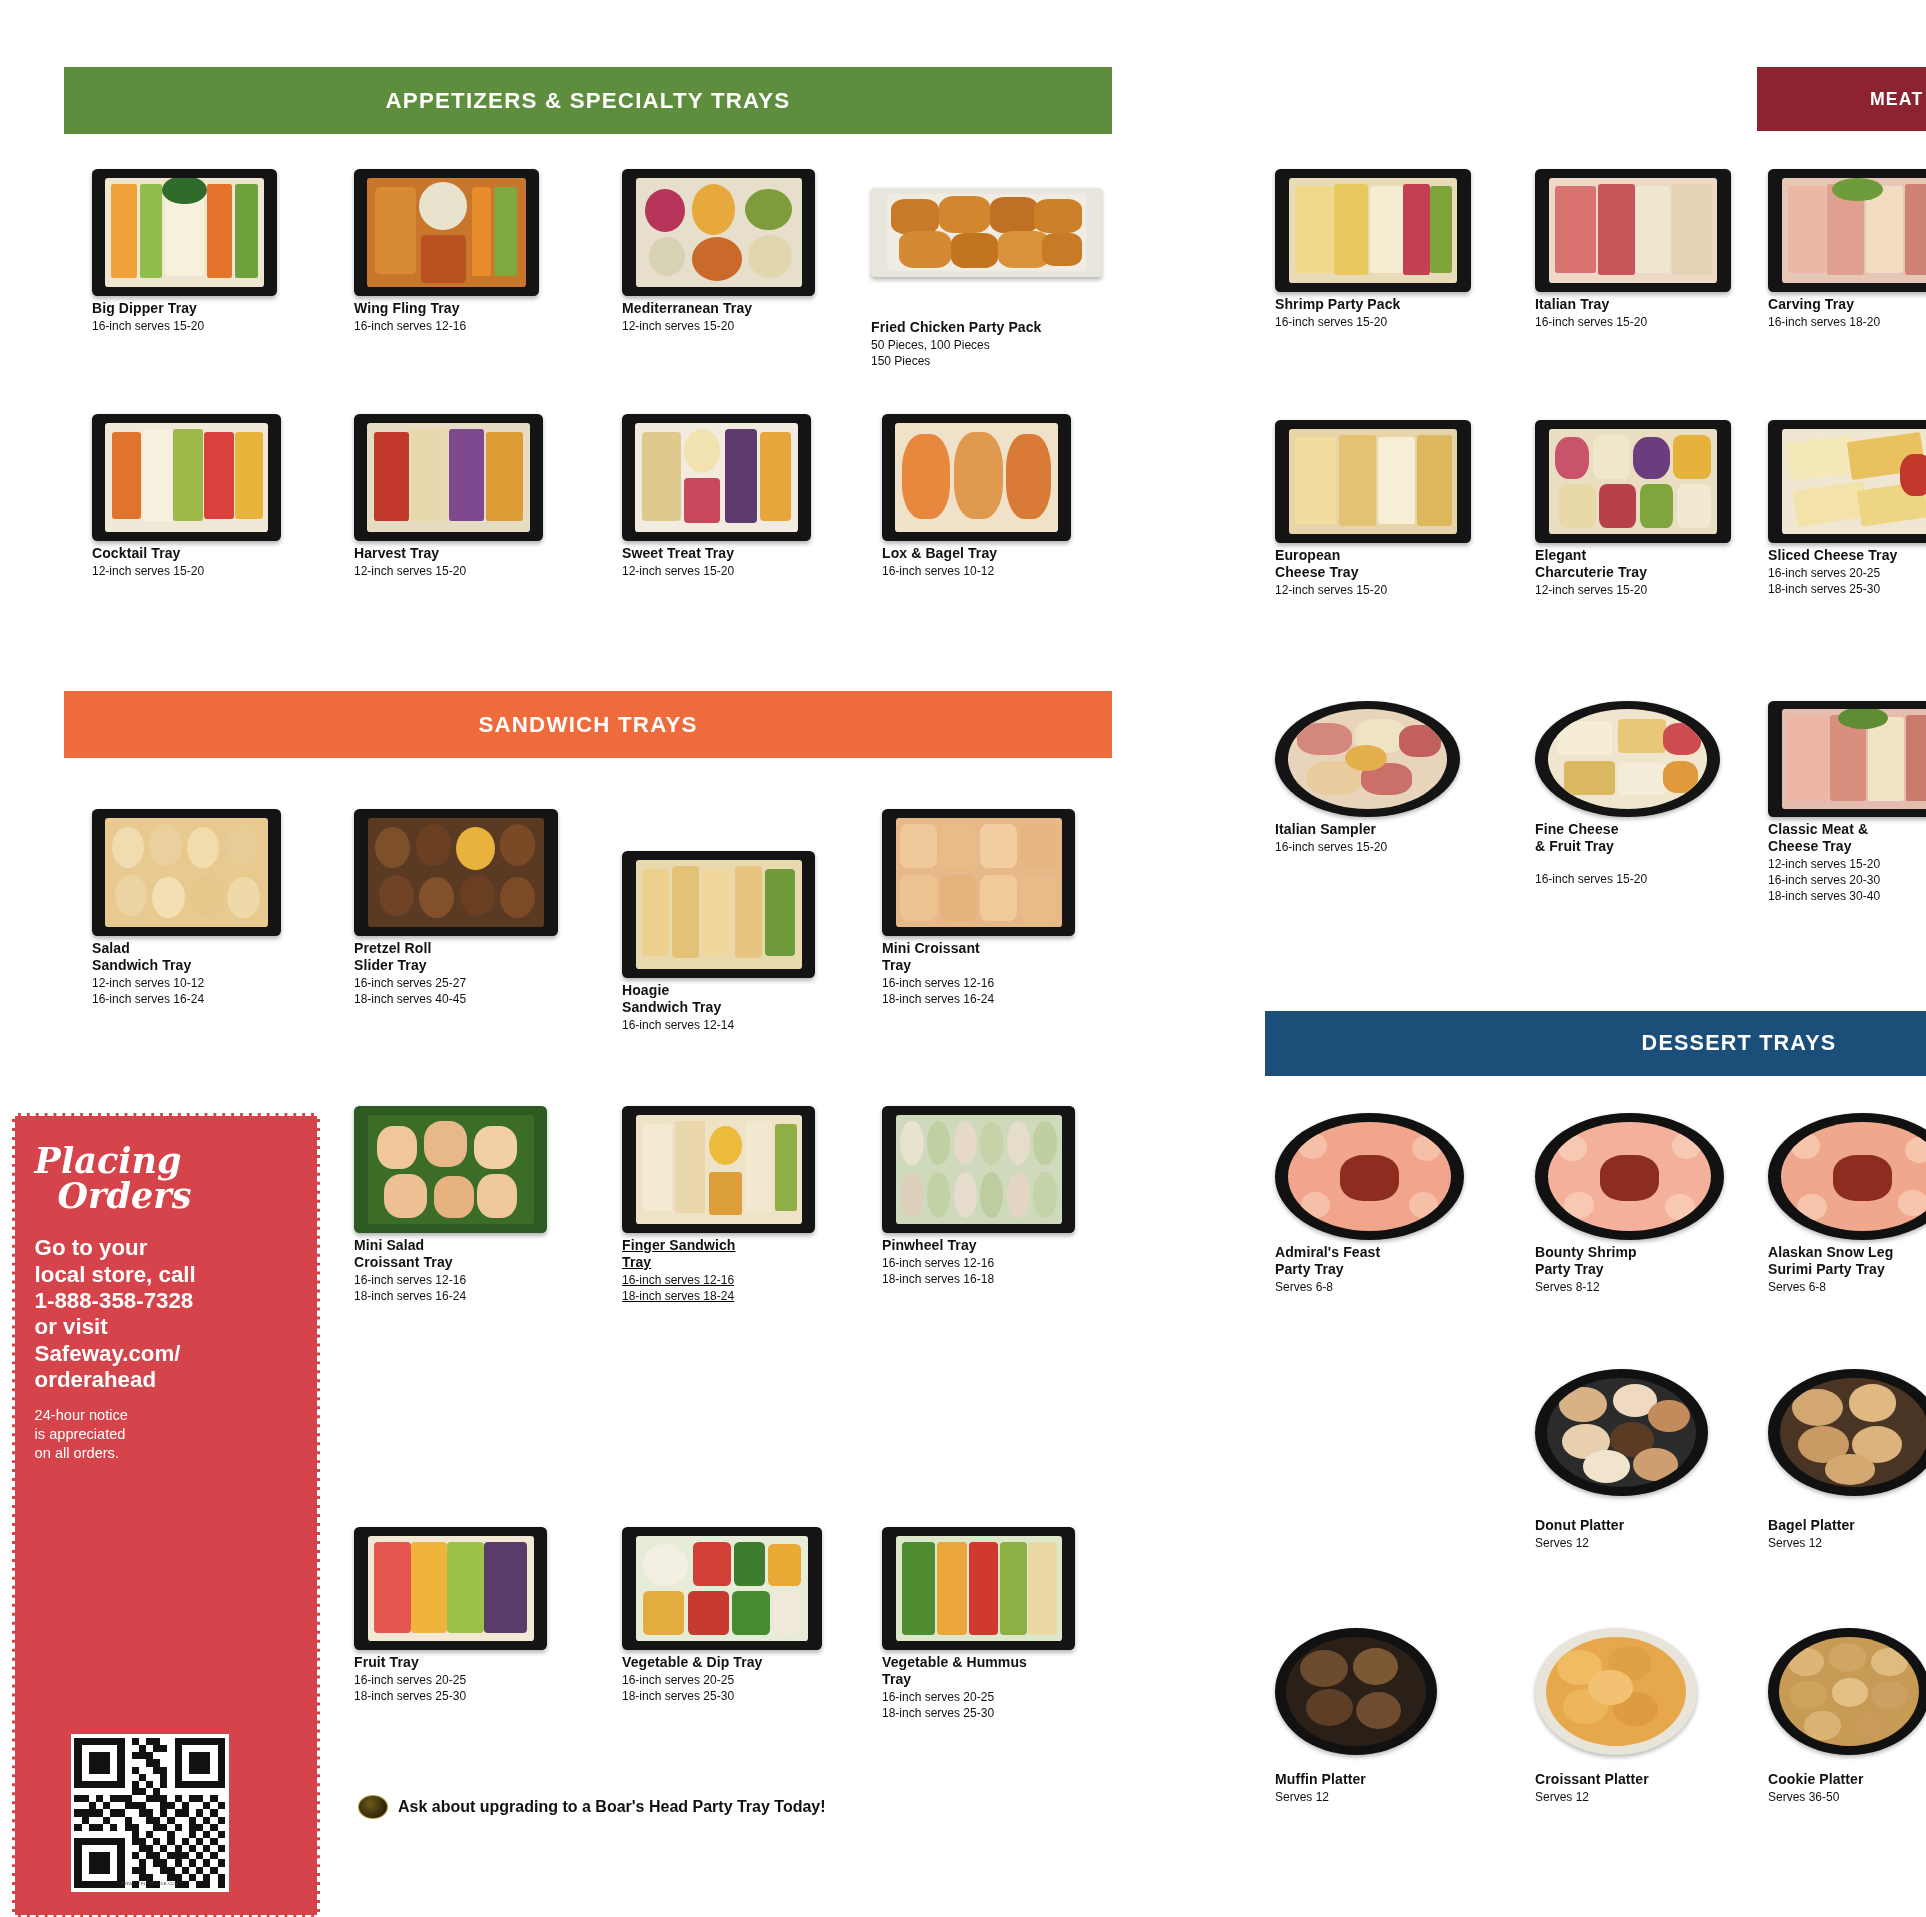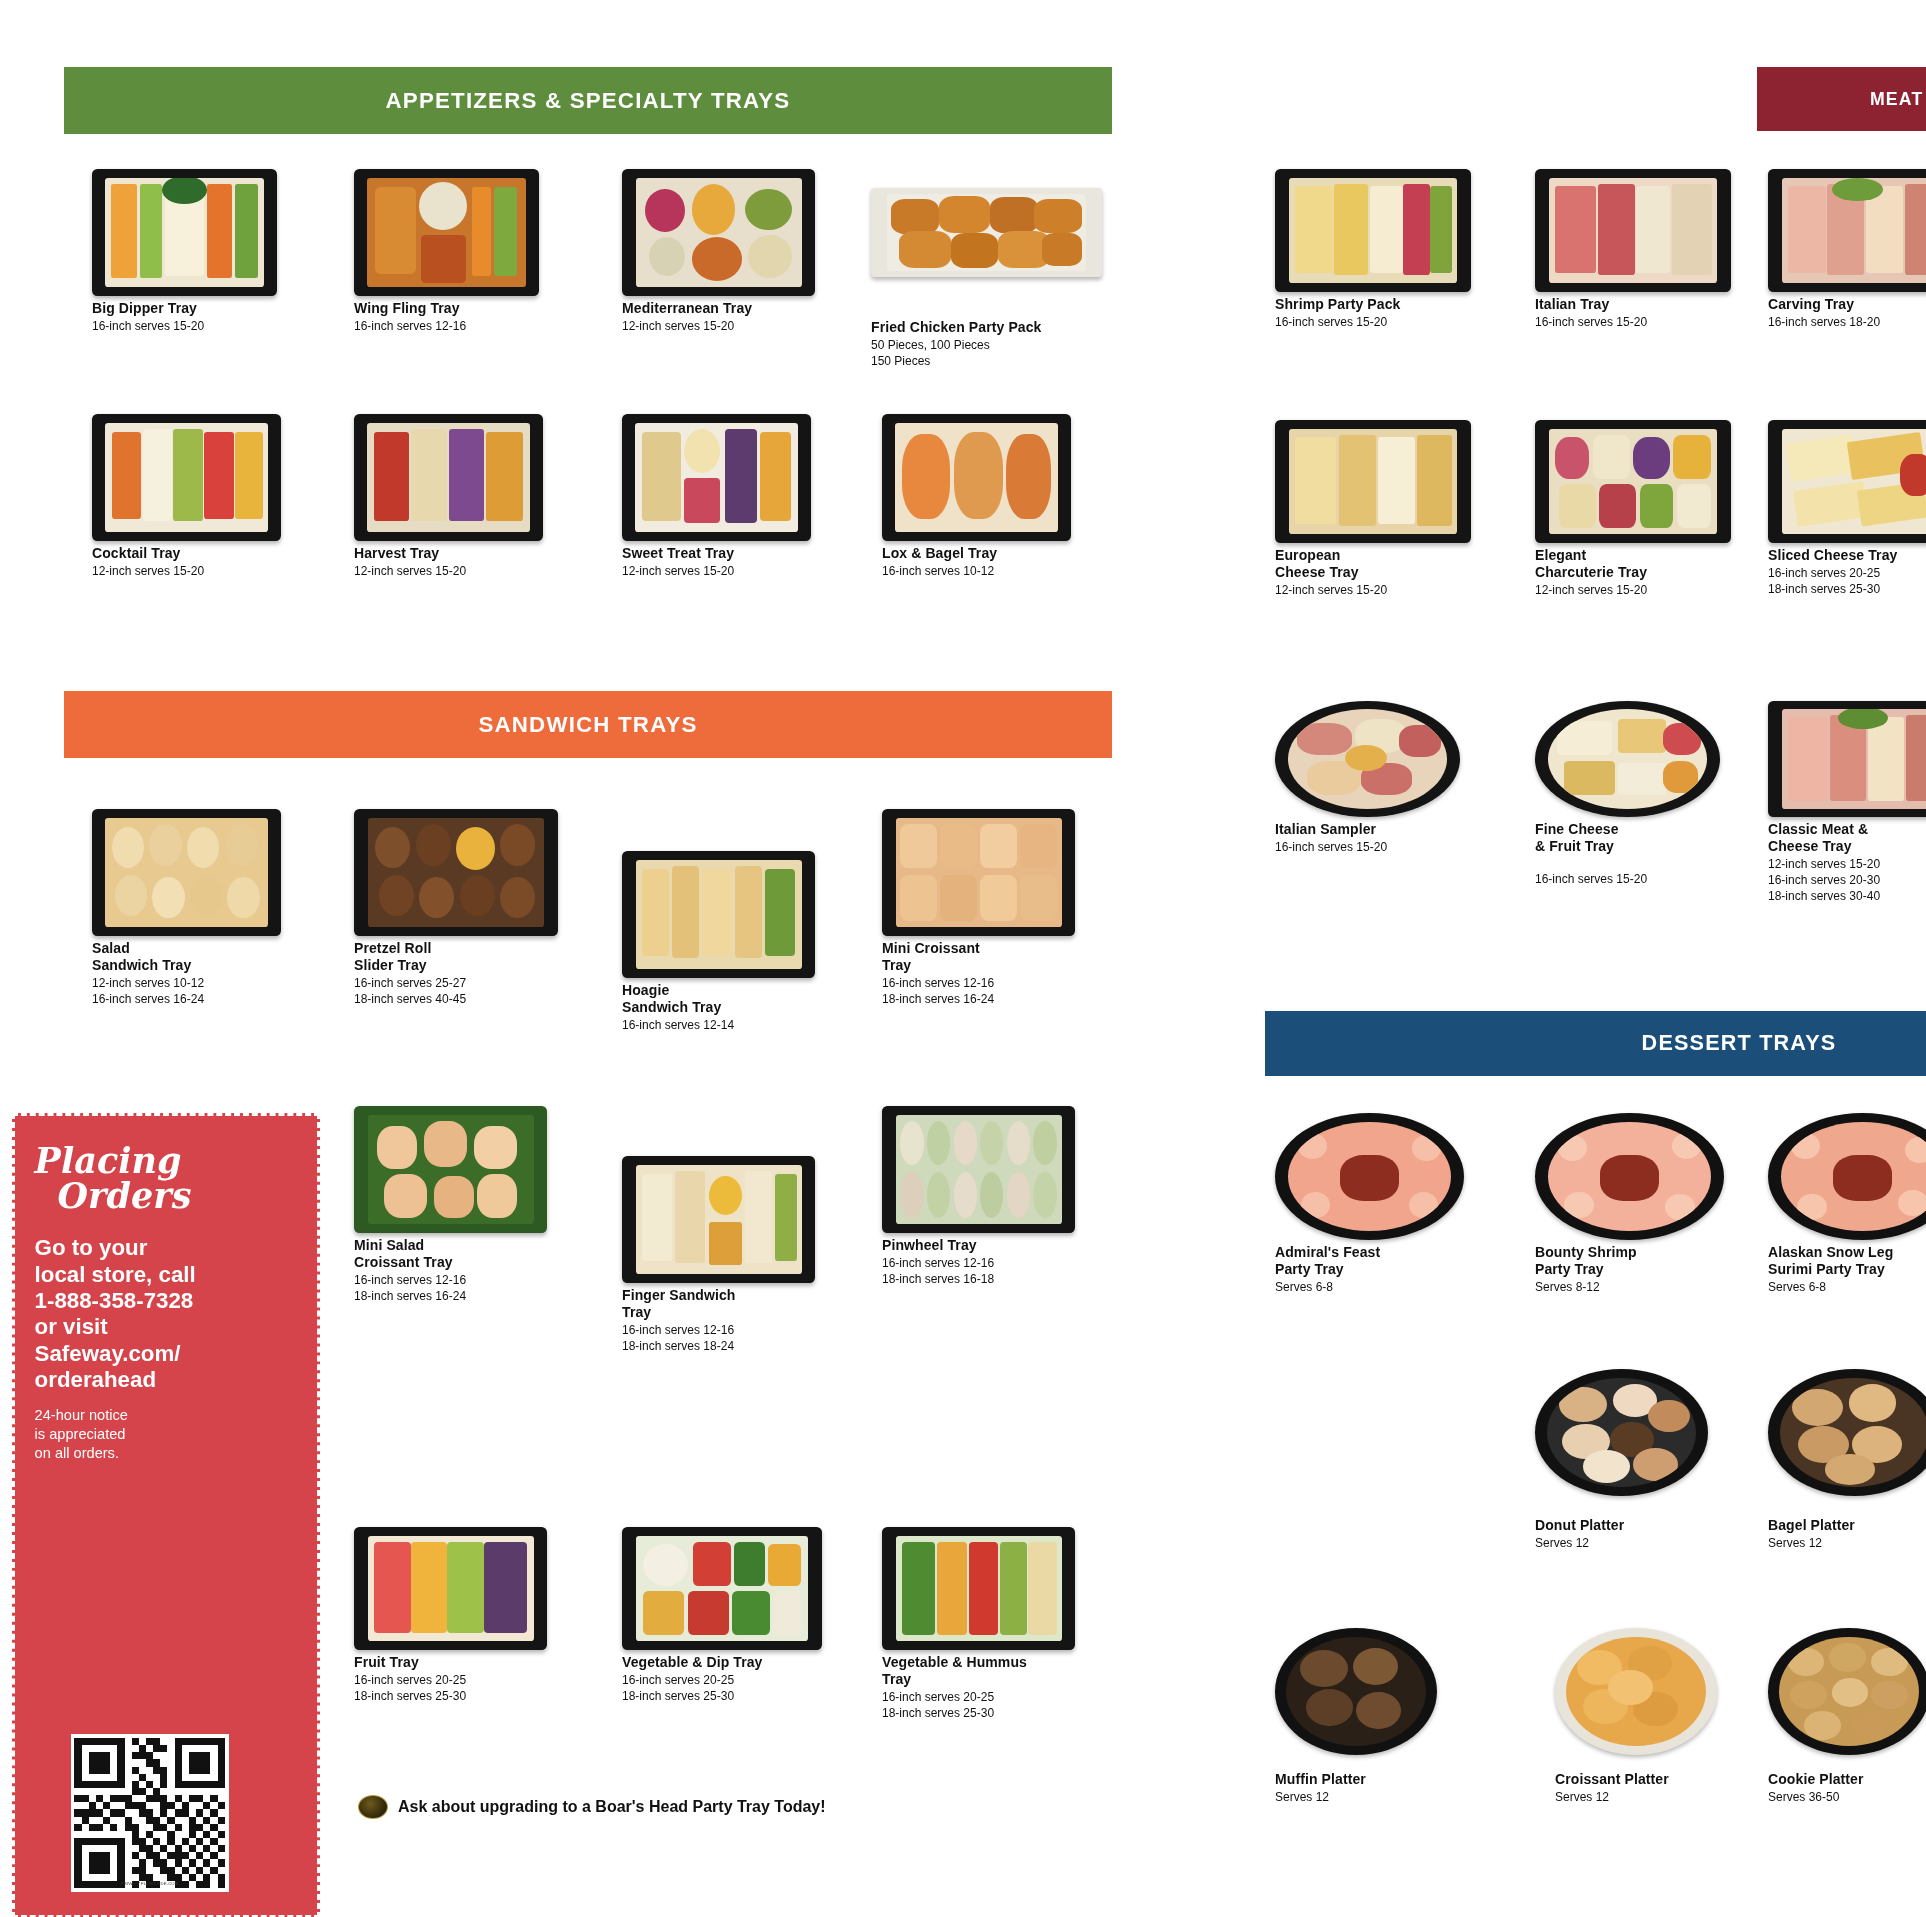--- a/index.html
+++ b/index.html
@@ -433,21 +433,21 @@
       </div>
     </div>
     <div class="title" style="white-space:pre-line">Mini Salad
 Croissant Tray</div>
     <div class="sub">
       <div>16-inch serves 12-16</div>
       <div>18-inch serves 16-24</div>
     </div>
   </div>
 
-  <div class="item" style="left:622px; top:1156px; width:200px;">
+  <div class="item" style="left:622px; top:1106px; width:200px;text-decoration:underline;">
     <div class="thumb">
       <div class="tray" style="width:193px;height:127px;background:#141414;">
         <div class="inner" style="background:#efe3c7;">
           <div class="blob" style="left:4%;top:8%;width:18%;height:80%;background:#f3ead2;border-radius:3.1px;"></div>
           <div class="blob" style="left:24%;top:6%;width:18%;height:84%;background:#e9d7ab;border-radius:3.1px;"></div>
           <div class="blob" style="left:44%;top:10%;width:20%;height:36%;background:#ecbb3c;border-radius:50%;"></div>
           <div class="blob" style="left:44%;top:52%;width:20%;height:40%;background:#dc9f3a;border-radius:3.1px;"></div>
           <div class="blob" style="left:66%;top:6%;width:16%;height:84%;background:#f2e8cf;border-radius:3.1px;"></div>
           <div class="blob" style="left:84%;top:8%;width:13%;height:80%;background:#8fae45;border-radius:3.1px;"></div>
         </div>
@@ -1300,21 +1300,21 @@
           <div class="blob" style="left:50%;top:50%;width:32%;height:34%;background:#6f4c2f;border-radius:50%;"></div>
         </div>
       </div>
     </div>
     <div class="title" style="margin-top:16px">Muffin Platter</div>
     <div class="sub">
         <div>Serves 12</div>
       </div>
   </div>
 
-  <div class="item" style="left:1535px; top:1628px; width:231px;margin-left:20px;">
+  <div class="item" style="left:1535px; top:1628px; width:231px;">
     <div class="thumb">
       <div class="tray round" style="width:162px;height:127px;background:#e8e4da;">
         <div class="inner" style="background:#e6a84b;">
           <div class="blob" style="left:8%;top:12%;width:32%;height:32%;background:#f0bb62;border-radius:50%;"></div>
           <div class="blob" style="left:44%;top:8%;width:32%;height:32%;background:#e0a144;border-radius:50%;"></div>
           <div class="blob" style="left:12%;top:48%;width:32%;height:32%;background:#edb65c;border-radius:50%;"></div>
           <div class="blob" style="left:48%;top:50%;width:32%;height:32%;background:#dd9c3f;border-radius:50%;"></div>
           <div class="blob" style="left:30%;top:30%;width:32%;height:32%;background:#f2c272;border-radius:50%;"></div>
         </div>
       </div>

